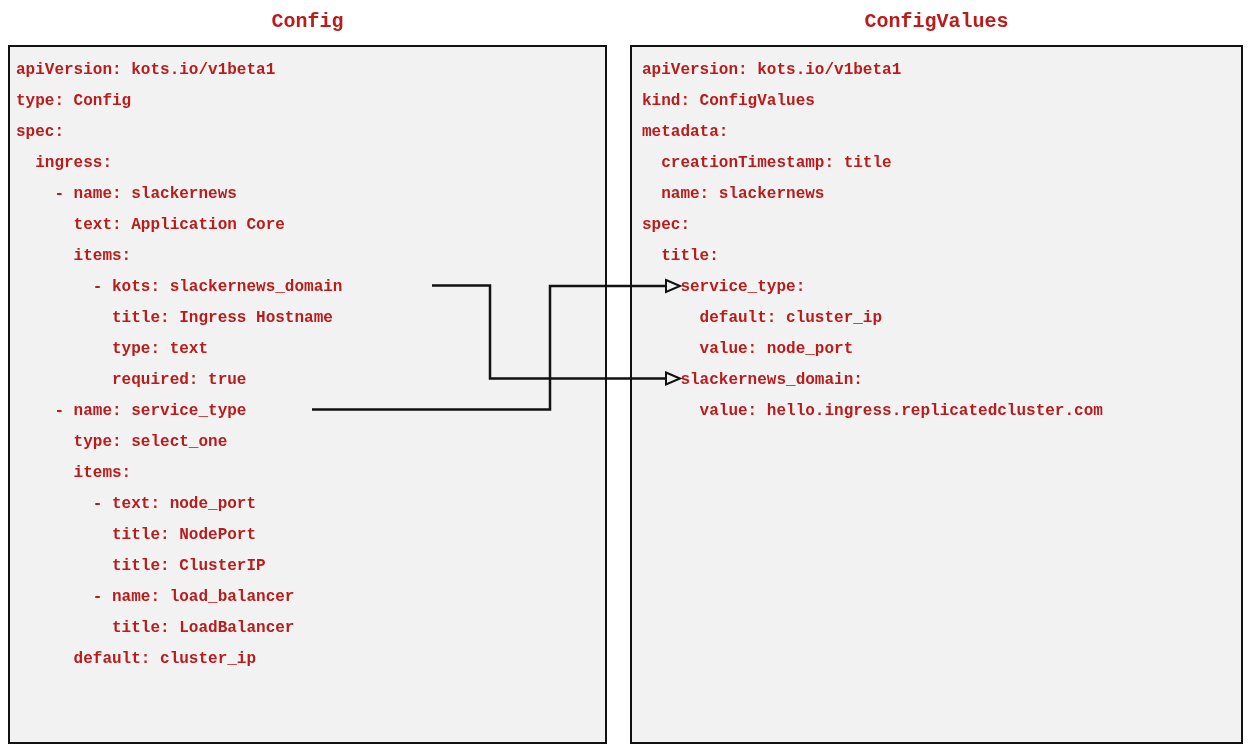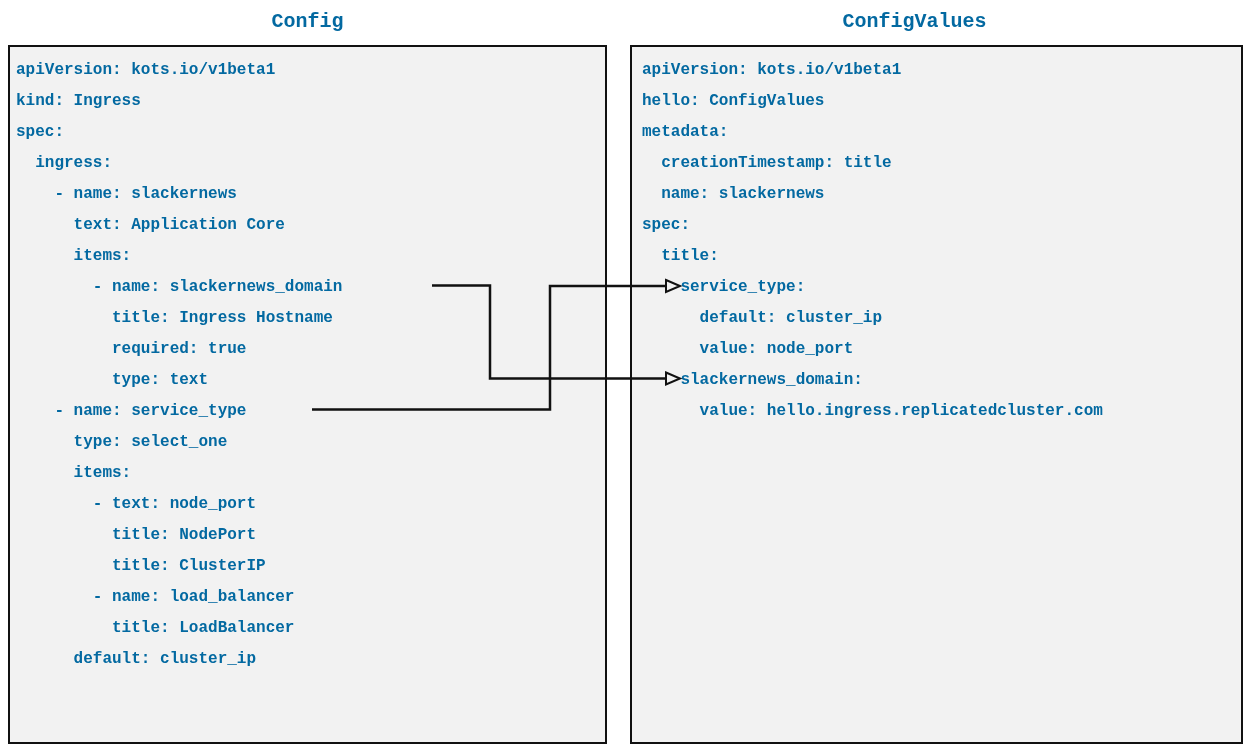--- a/index.html
+++ b/index.html
@@ -7,34 +7,34 @@
     padding: 0;
     background: #ffffff;
   }
   .canvas {
     position: relative;
     width: 1258px;
     height: 756px;
     background: #ffffff;
     overflow: hidden;
     font-family: "Liberation Mono", "DejaVu Sans Mono", monospace;
-    color: #0369a1;
+    color: #b91c1c;
   }
   .panel-title {
     position: absolute;
     top: 8px;
     height: 28px;
     line-height: 28px;
     text-align: center;
     font-size: 20px;
     font-weight: bold;
     white-space: pre;
   }
   .panel-title.left  { left: 8px;   width: 599px; }
-  .panel-title.right { left: 608px; width: 613px; }
+  .panel-title.right { left: 630px; width: 613px; }
   .panel {
     position: absolute;
     top: 45px;
     height: 699px;
     box-sizing: border-box;
     border: 2px solid #111111;
     background: #f2f2f2;
   }
   .panel.left  { left: 8px;   width: 599px; }
   .panel.right { left: 630px; width: 613px; }
@@ -65,46 +65,46 @@
 
 <div class="canvas">
 
   <div class="panel-title left">Config</div>
 
   <div class="panel-title right">ConfigValues</div>
 
   <div class="panel left">
     <div class="code">
         <div class="code-line">apiVersion: kots.io/v1beta1</div>
-        <div class="code-line">kind: Ingress</div>
+        <div class="code-line">type: Config</div>
         <div class="code-line">spec:</div>
         <div class="code-line">  ingress:</div>
         <div class="code-line">    - name: slackernews</div>
         <div class="code-line">      text: Application Core</div>
         <div class="code-line">      items:</div>
-        <div class="code-line">        - name: slackernews_domain</div>
+        <div class="code-line">        - kots: slackernews_domain</div>
         <div class="code-line">          title: Ingress Hostname</div>
+        <div class="code-line">          type: text</div>
         <div class="code-line">          required: true</div>
-        <div class="code-line">          type: text</div>
         <div class="code-line">    - name: service_type</div>
         <div class="code-line">      type: select_one</div>
         <div class="code-line">      items:</div>
         <div class="code-line">        - text: node_port</div>
         <div class="code-line">          title: NodePort</div>
         <div class="code-line">          title: ClusterIP</div>
         <div class="code-line">        - name: load_balancer</div>
         <div class="code-line">          title: LoadBalancer</div>
         <div class="code-line">      default: cluster_ip</div>
       </div>
   </div>
 
   <div class="panel right">
     <div class="code">
         <div class="code-line">apiVersion: kots.io/v1beta1</div>
-        <div class="code-line">hello: ConfigValues</div>
+        <div class="code-line">kind: ConfigValues</div>
         <div class="code-line">metadata:</div>
         <div class="code-line">  creationTimestamp: title</div>
         <div class="code-line">  name: slackernews</div>
         <div class="code-line">spec:</div>
         <div class="code-line">  title:</div>
         <div class="code-line">    service_type:</div>
         <div class="code-line">      default: cluster_ip</div>
         <div class="code-line">      value: node_port</div>
         <div class="code-line">    slackernews_domain:</div>
         <div class="code-line">      value: hello.ingress.replicatedcluster.com</div>

